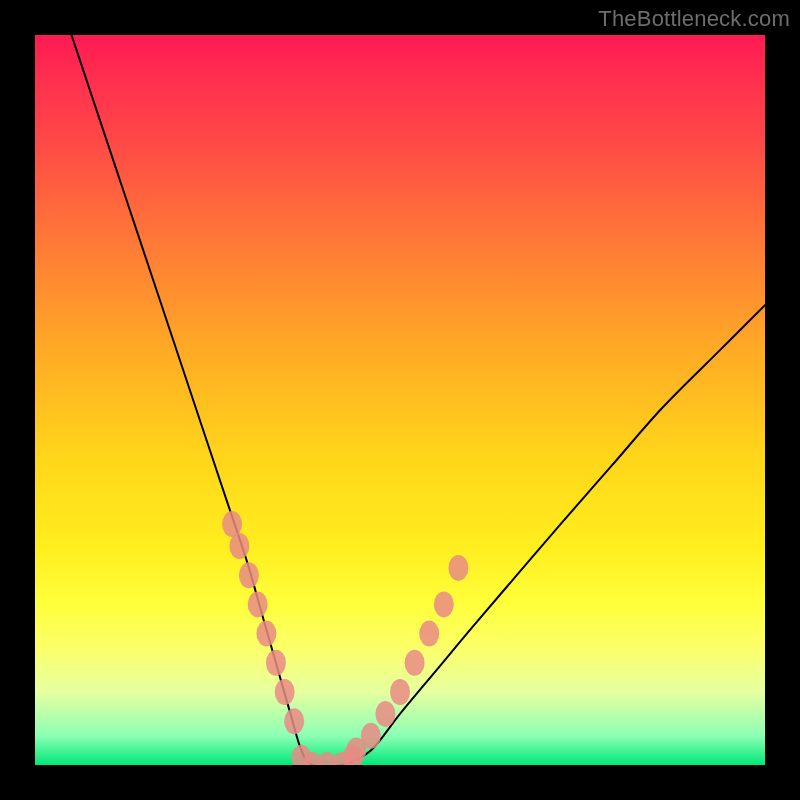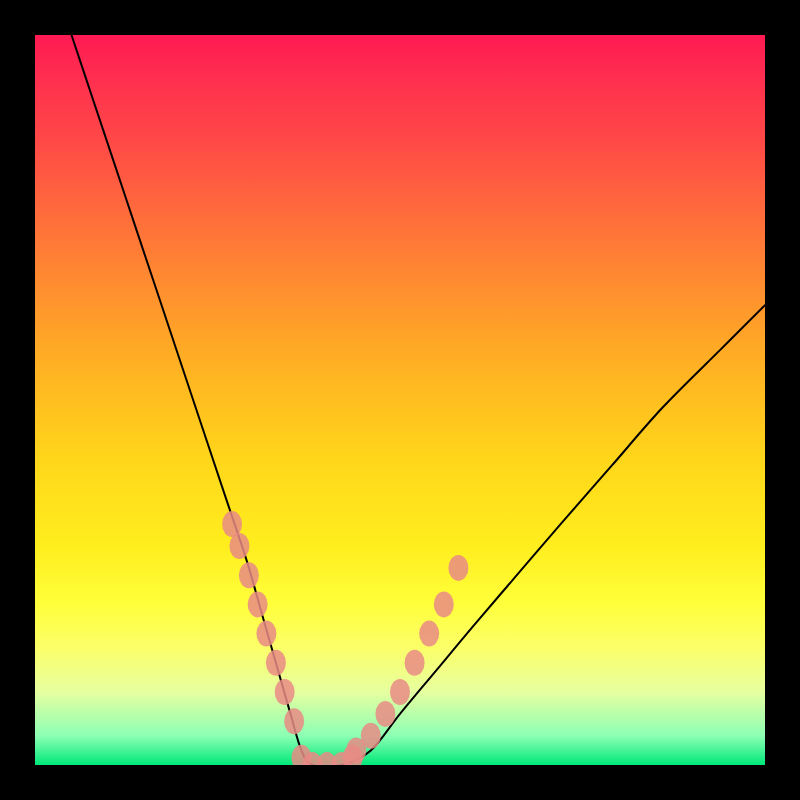--- a/index.html
+++ b/index.html
@@ -65,20 +65,21 @@
     left: 0;
     top: 0;
     width: 730px;
     height: 730px;
   }
 </style>
 </head>
 <body>
 
 <div class="frame">
+  <div class="watermark">TheBottleneck.com</div>
 
   <div class="plot-area">
     <div class="gradient"></div>
 
     <svg class="curve" viewBox="0 0 730 730" preserveAspectRatio="none">
       <path id="main-curve" fill="none" stroke="#000" stroke-width="2" stroke-linecap="round" d="M 36.5,0 C 40.15,10.949999999999989 51.1,43.79999999999991 58.4,65.69999999999993 C 65.7,87.59999999999995 73,109.50000000000007 80.3,131.4000000000001 C 87.6,153.3000000000001 94.9,175.20000000000005 102.2,197.10000000000002 C 109.5,219 116.80000000000001,240.90000000000003 124.10000000000001,262.8 C 131.4,284.7 138.7,306.59999999999997 146,328.49999999999994 C 153.3,350.3999999999999 160.6,372.29999999999995 167.9,394.2 C 175.20000000000002,416.1 182.5,438 189.8,459.9 C 197.10000000000002,481.79999999999995 205.61666666666665,506.1333333333333 211.7,525.6 C 217.78333333333333,545.0666666666667 221.43333333333334,559.6666666666667 226.3,576.7 C 231.16666666666669,593.7333333333333 236.03333333333336,610.7666666666667 240.9,627.8 C 245.76666666666665,644.8333333333333 251.24166666666665,664.3 255.49999999999997,678.9 C 259.7583333333333,693.5 262.8,706.8833333333333 266.45,715.4 C 270.09999999999997,723.9166666666666 270.7083333333333,727.5666666666666 277.4,730 C 284.09166666666664,732.4333333333334 296.8666666666666,732.4333333333334 306.59999999999997,730 C 316.3333333333333,727.5666666666666 326.06666666666666,723.9166666666666 335.8,715.4 C 345.53333333333336,706.8833333333333 354.05,692.2833333333333 365,678.9 C 375.95,665.5166666666667 389.33333333333337,649.7 401.50000000000006,635.1 C 413.66666666666674,620.5 424.6166666666667,607.1166666666666 438,591.3 C 451.3833333333333,575.4833333333333 467.2,557.2333333333333 481.8,540.2 C 496.40000000000003,523.1666666666667 509.78333333333336,507.35 525.6,489.1 C 541.4166666666667,470.85 559.6666666666667,450.16666666666674 576.7,430.70000000000005 C 593.7333333333333,411.23333333333335 609.55,391.76666666666665 627.8,372.3 C 646.05,352.83333333333337 669.1666666666666,330.9333333333334 686.1999999999999,313.90000000000003 C 703.2333333333332,296.8666666666667 722.7,277.40000000000003 730,270.1"></path>
       <g id="markers">
           <ellipse cx="197.10000000000002" cy="489.1" rx="10" ry="13" fill="#e98b85" fill-opacity="0.85"></ellipse>
           <ellipse cx="204.4" cy="511" rx="10" ry="13" fill="#e98b85" fill-opacity="0.85"></ellipse>
           <ellipse cx="213.89" cy="540.2" rx="10" ry="13" fill="#e98b85" fill-opacity="0.85"></ellipse>

